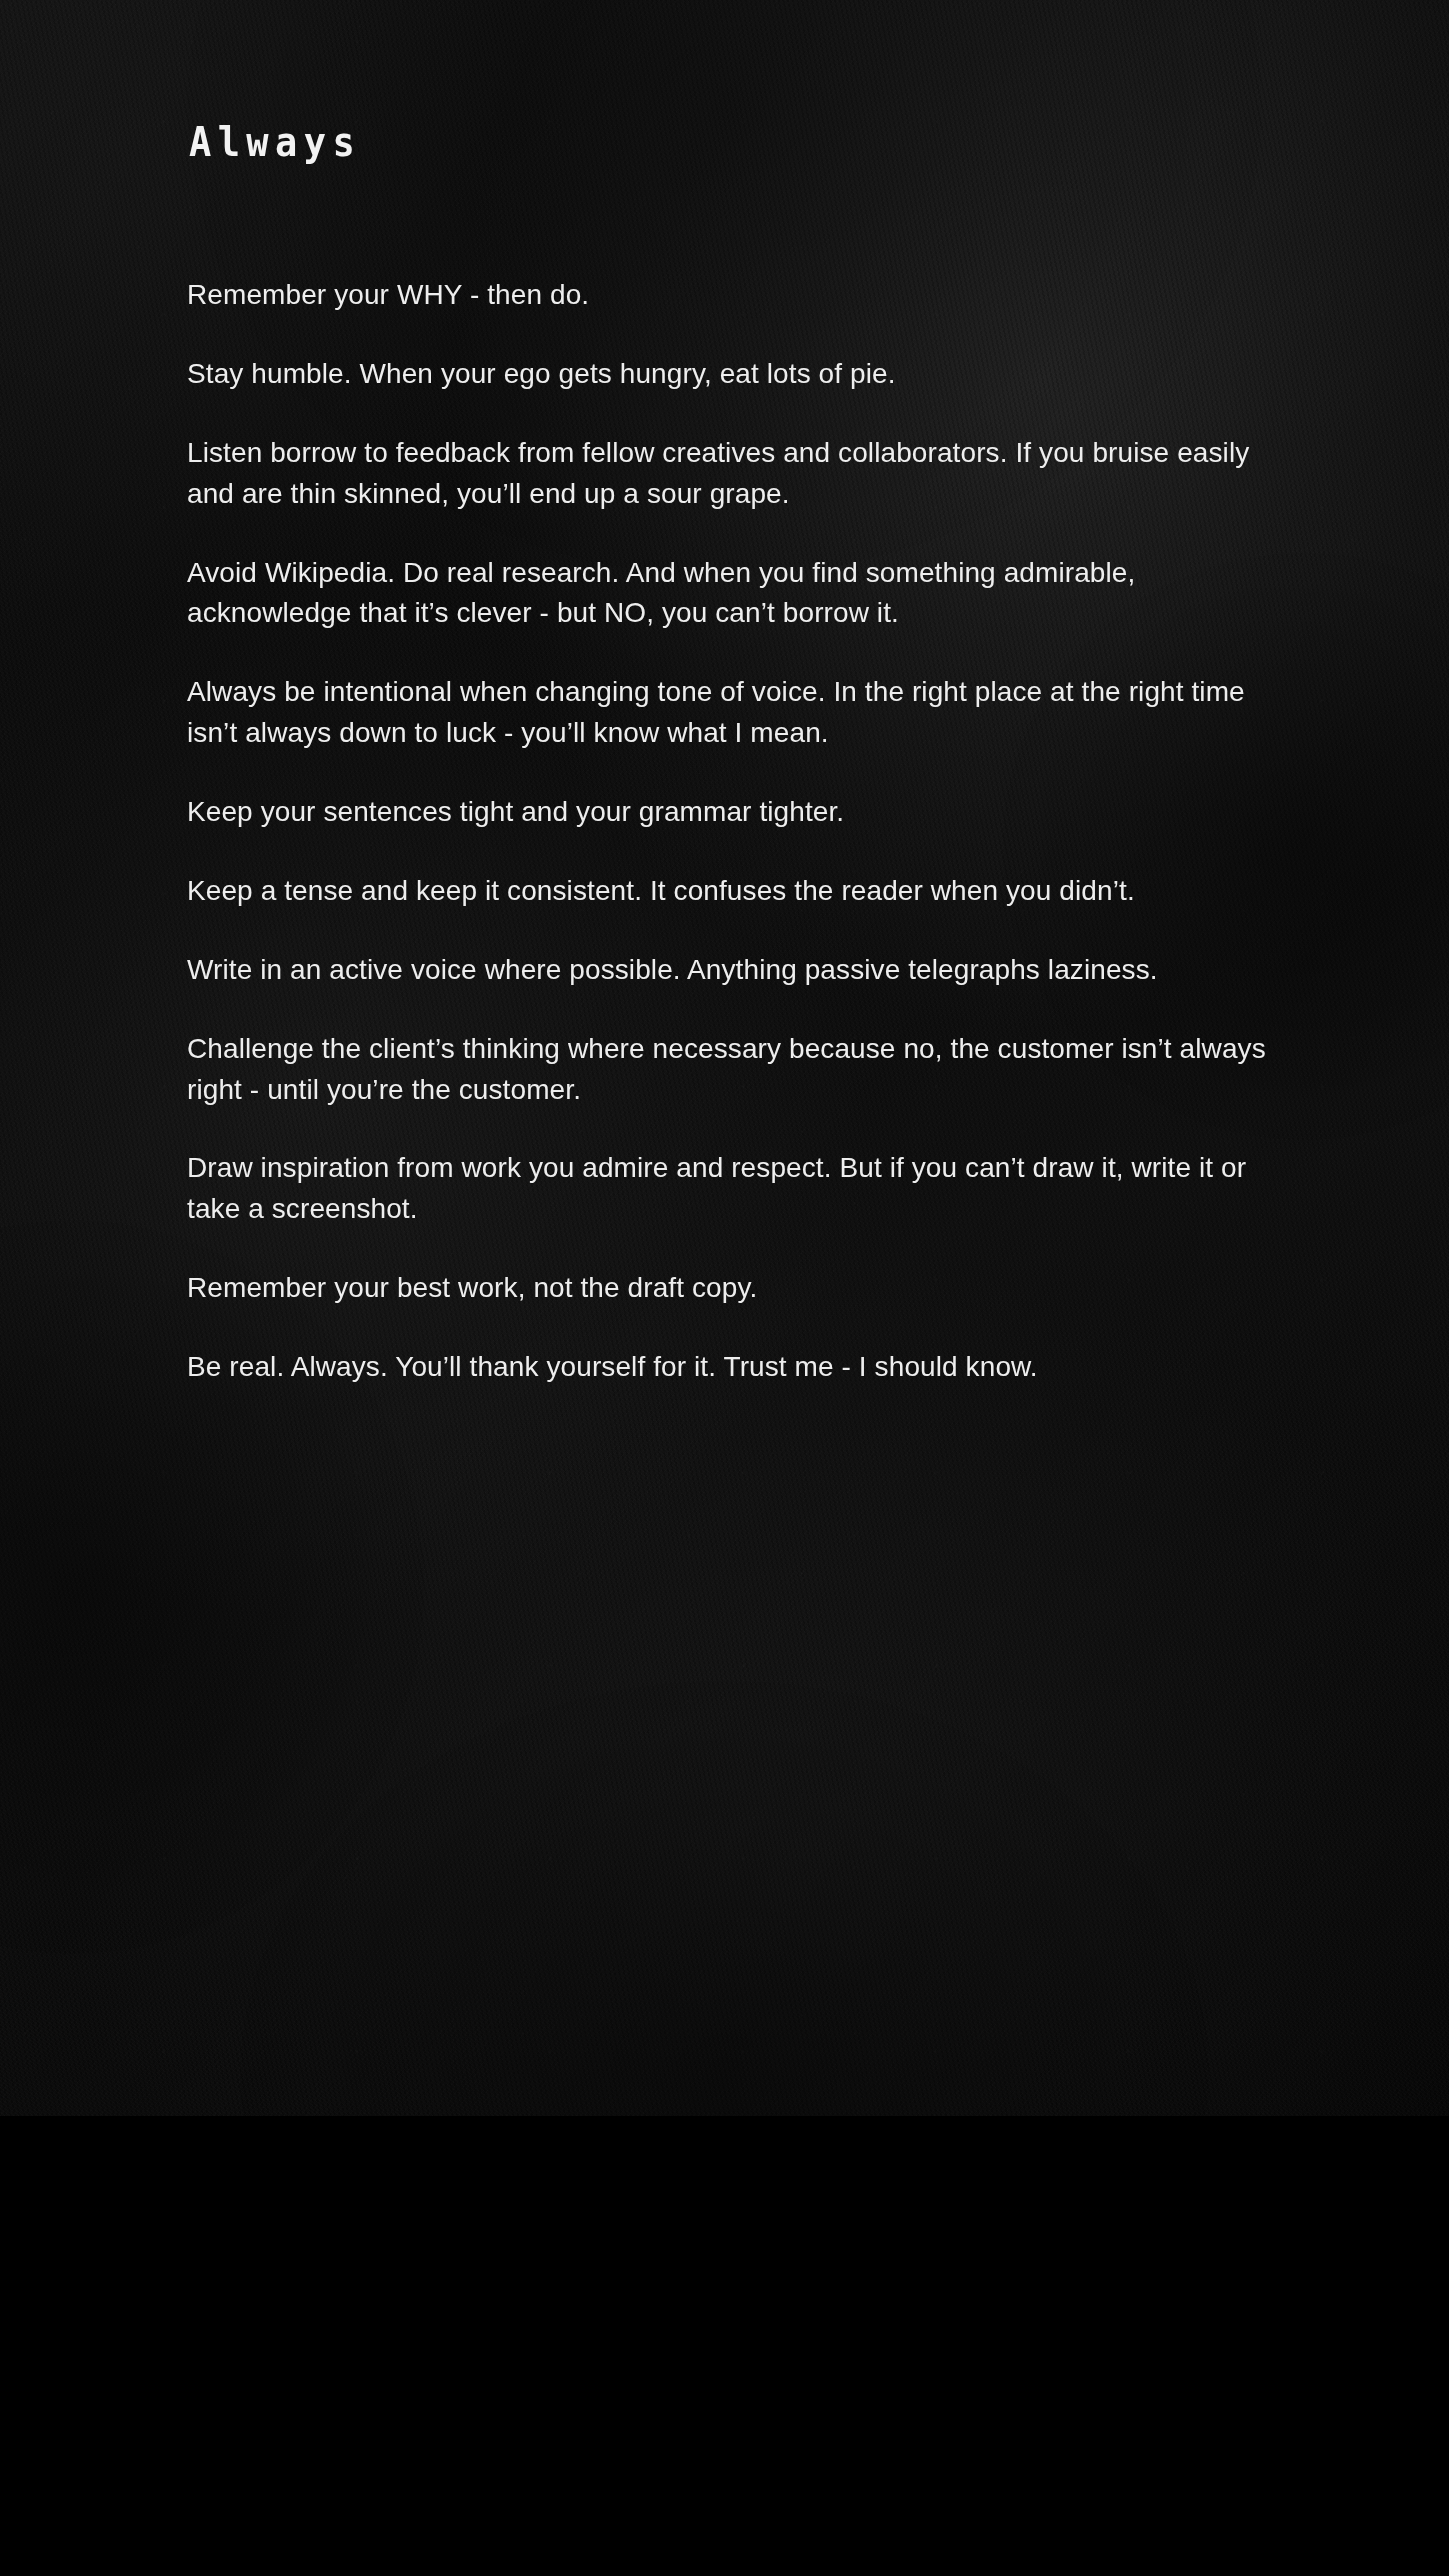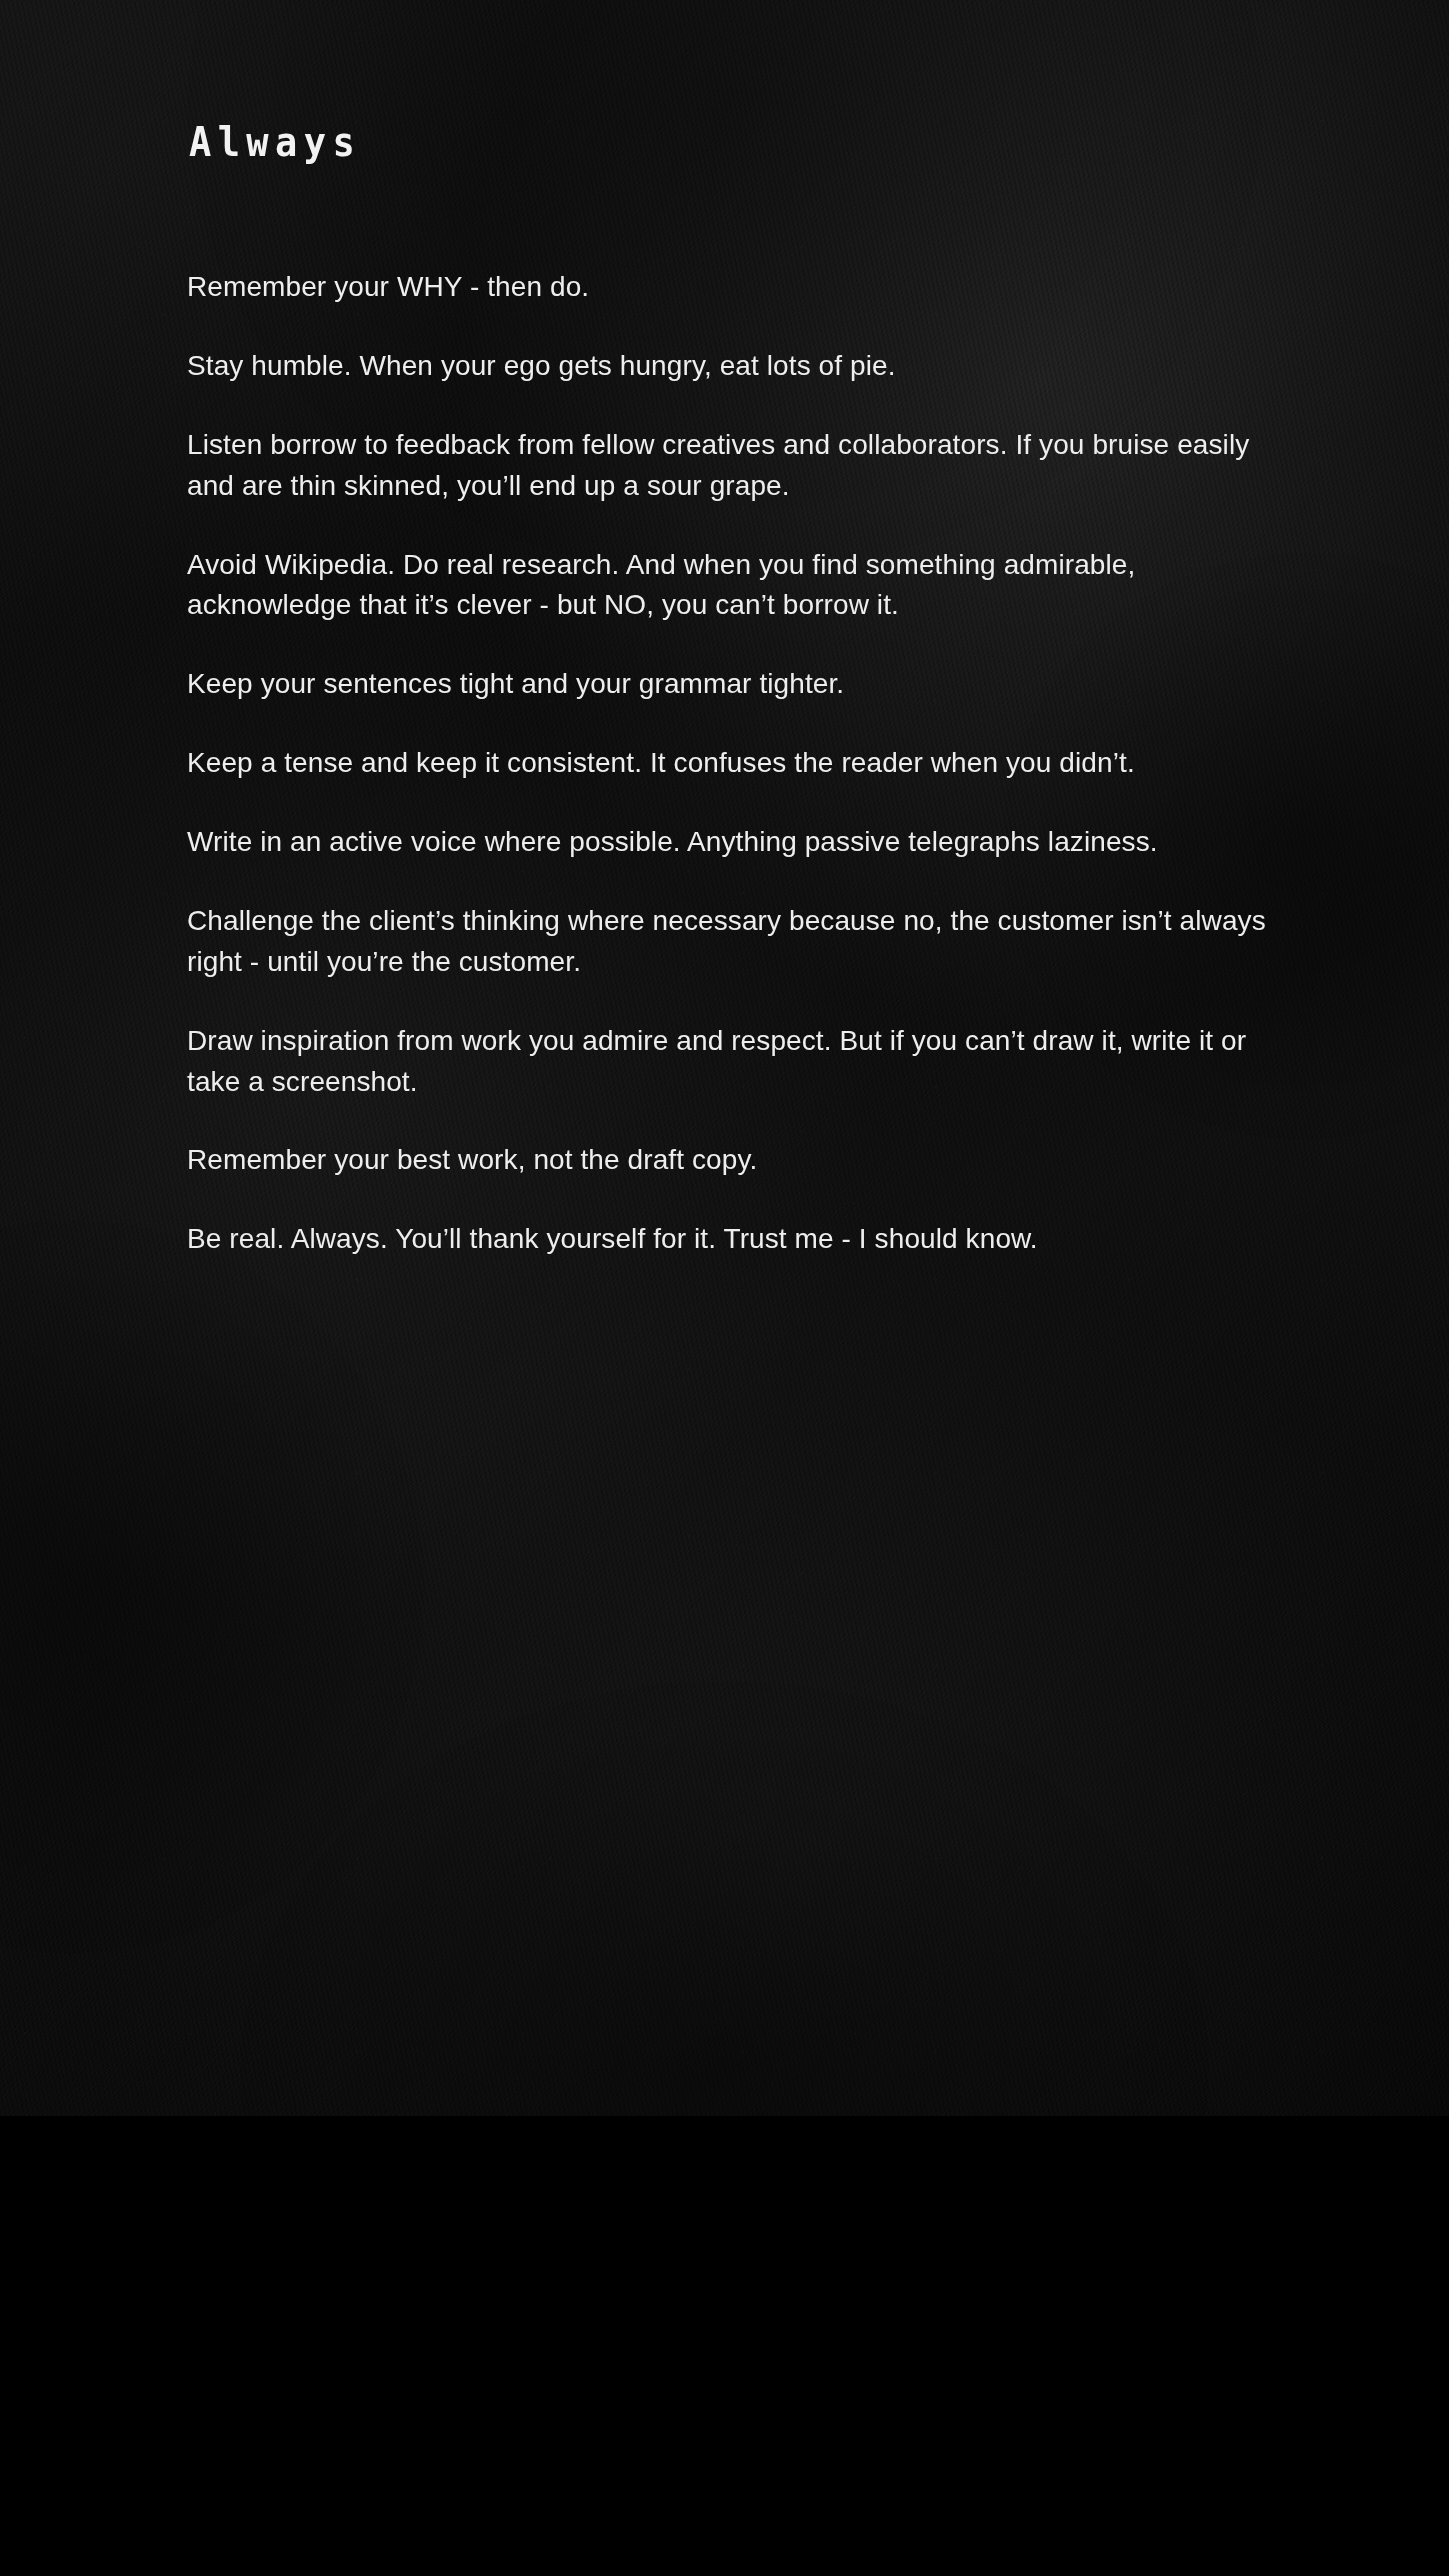--- a/index.html
+++ b/index.html
@@ -83,21 +83,21 @@
     left: 187px;
     top: 267px;
     width: 1086px;
   }
 
   .para {
     color: #eeeeee;
     font-size: 28px;
     line-height: 1.46;
     letter-spacing: 0.1px;
-    margin: 0 0 38px 0;
+    margin: 8px 0 38px 0;
     max-width: 1086px;
     font-weight: 400;
   }
   .para:last-child { margin-bottom: 0; }
 
   
   .wordmark {
     position: absolute;
     left: 0;
     top: 2116px;
@@ -164,20 +164,21 @@
 
   <div class="content">
 
     <div class="title">Always</div>
 
     <div class="body-block">
       <p class="para">Remember your WHY - then do.</p>
       <p class="para">Stay humble. When your ego gets hungry, eat lots of pie.</p>
       <p class="para">Listen borrow to feedback from fellow creatives and collaborators. If you bruise easily and are thin skinned, you’ll end up a sour grape.</p>
       <p class="para">Avoid Wikipedia. Do real research. And when you find something admirable, acknowledge that it’s clever - but NO, you can’t borrow it.</p>
+      <p class="para">Always be intentional when changing tone of voice. In the right place at the right time isn’t always down to luck - you’ll know what I mean.</p>
       <p class="para">Keep your sentences tight and your grammar tighter.</p>
       <p class="para">Keep a tense and keep it consistent. It confuses the reader when you didn’t.</p>
       <p class="para">Write in an active voice where possible. Anything passive telegraphs laziness.</p>
       <p class="para">Challenge the client’s thinking where necessary because no, the customer isn’t always right - until you’re the customer.</p>
       <p class="para">Draw inspiration from work you admire and respect. But if you can’t draw it, write it or take a screenshot.</p>
       <p class="para">Remember your best work, not the draft copy.</p>
       <p class="para">Be real. Always. You’ll thank yourself for it. Trust me - I should know.</p>
     </div>
 
     <div class="wordmark">

